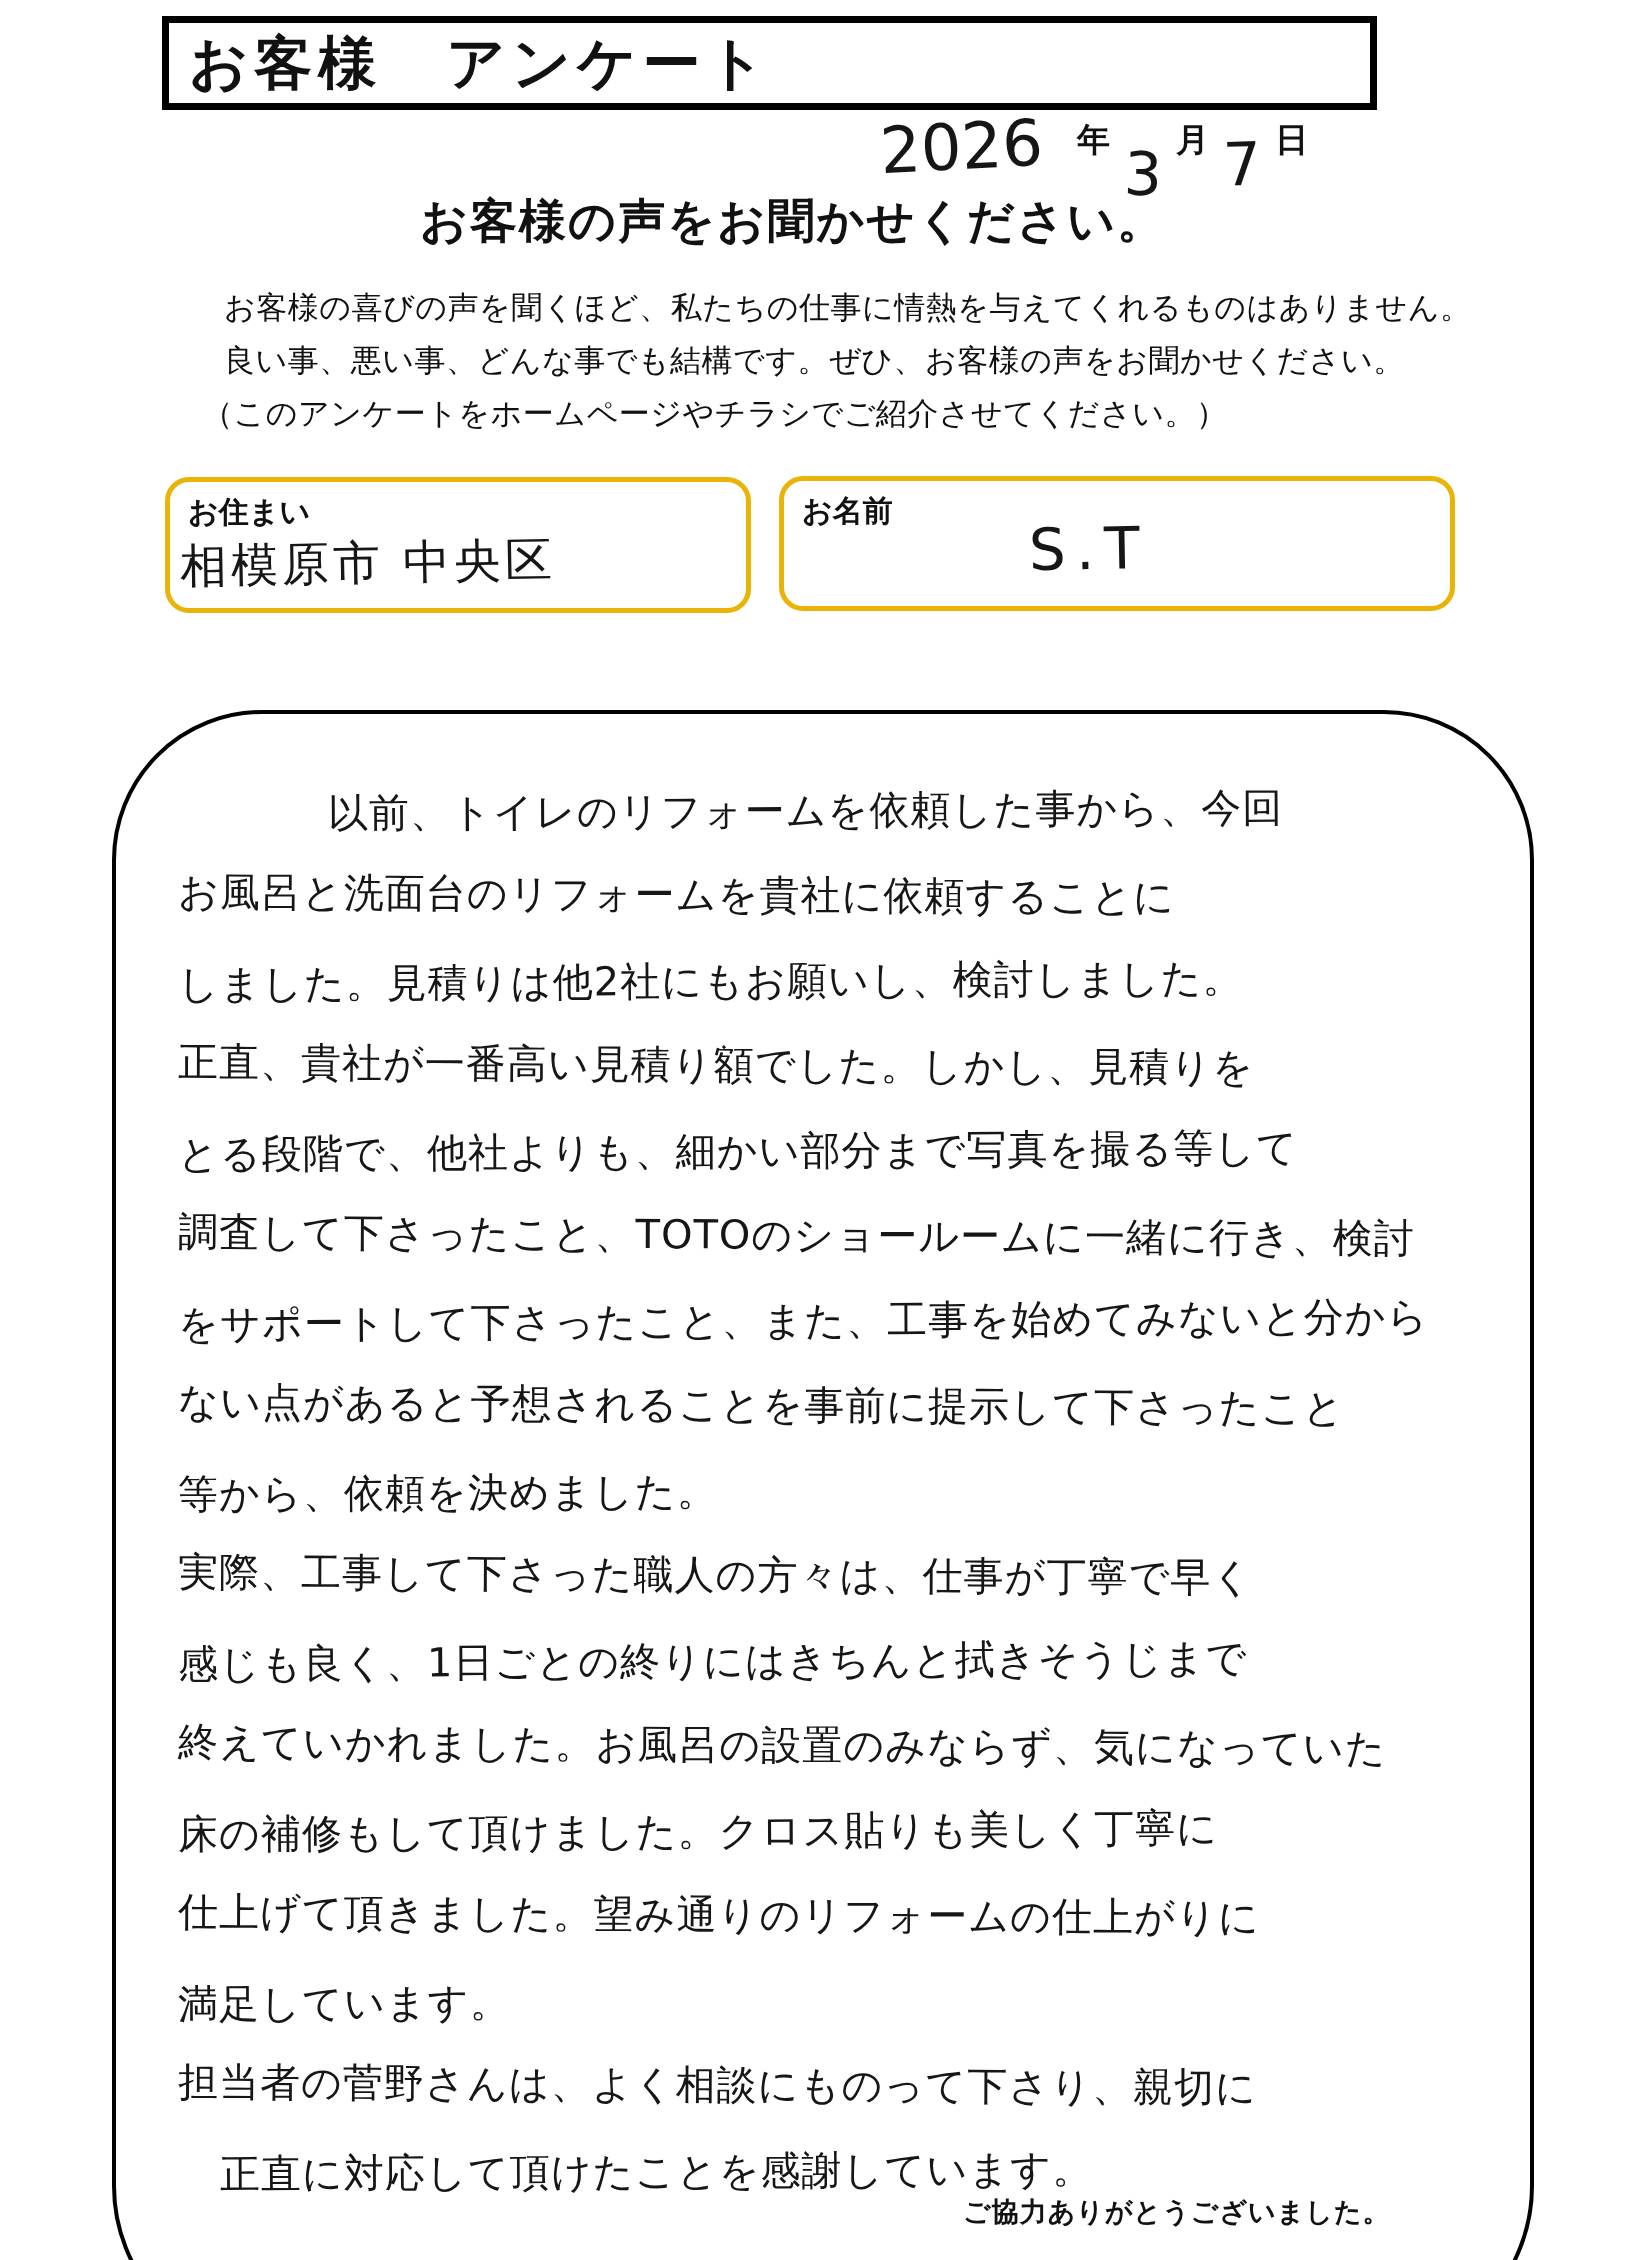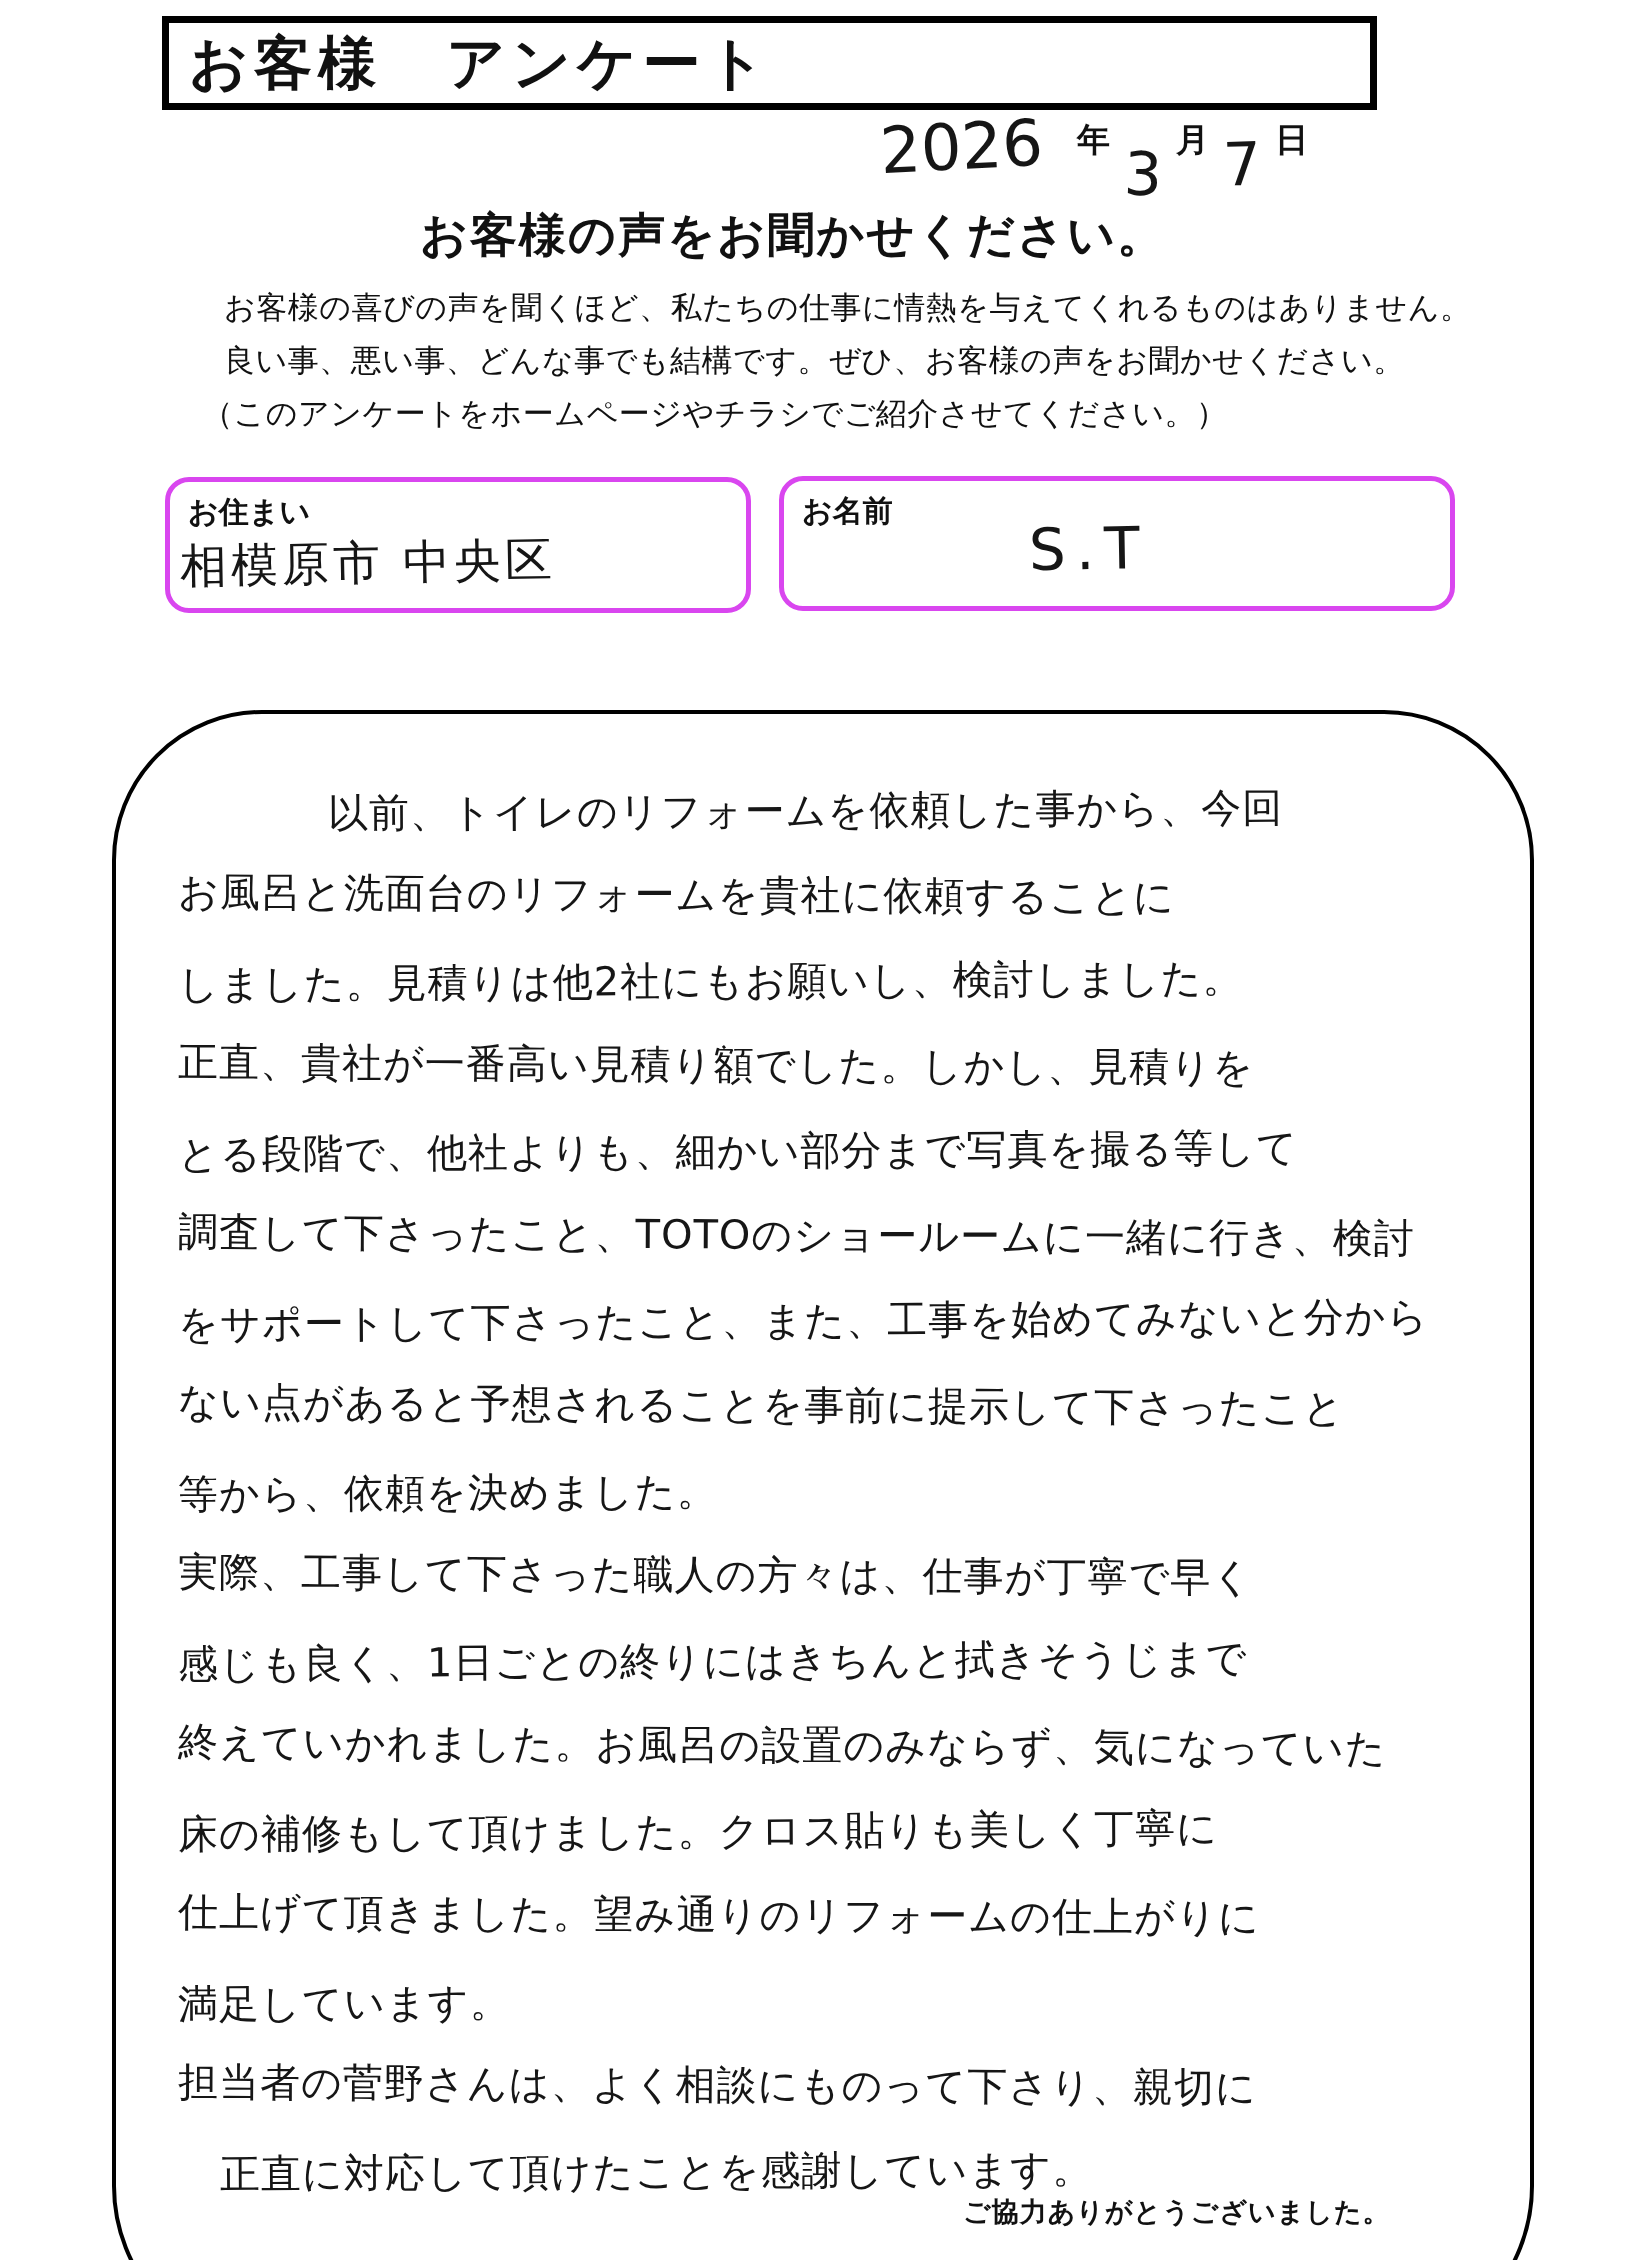--- a/index.html
+++ b/index.html
@@ -32,33 +32,33 @@
     display:inline-block;font-size:33px;font-weight:bold;vertical-align:18px;margin:0 6px;
   }
   .date-line .hw-month{
     display:inline-block;font-size:60px;transform:translateY(26px) rotate(2deg);margin:0 8px;
   }
   .date-line .hw-day{
     display:inline-block;font-size:60px;transform:translateY(16px) rotate(-2deg);margin:0 8px;
   }
   
   .main-heading{
-    position:absolute;left:420px;top:204px;
+    position:absolute;left:420px;top:190px;
     font-size:47px;font-weight:bold;letter-spacing:2px;
   }
   .intro{
     position:absolute;left:163px;top:281px;width:1320px;
   }
   .intro-line{
     font-size:31px;font-weight:normal;line-height:53px;white-space:nowrap;letter-spacing:0.5px;margin-left:39px;
   }
   .intro-line.indented{padding-left:22px;}
   
   .info-box{
-    position:absolute;border:5px solid #d946ef;border-radius:24px;box-sizing:border-box;background:#fff;
+    position:absolute;border:5px solid #eab308;border-radius:24px;box-sizing:border-box;background:#fff;
   }
   .residence-box{left:165px;top:477px;width:586px;height:136px;}
   .name-box{left:779px;top:476px;width:676px;height:135px;}
   .info-label{
     position:absolute;left:18px;top:10px;font-size:30px;font-weight:bold;
   }
   .residence-value{
     position:absolute;left:10px;top:50px;font-size:47px;letter-spacing:4px;
     transform:rotate(-1deg);white-space:nowrap;
   }

